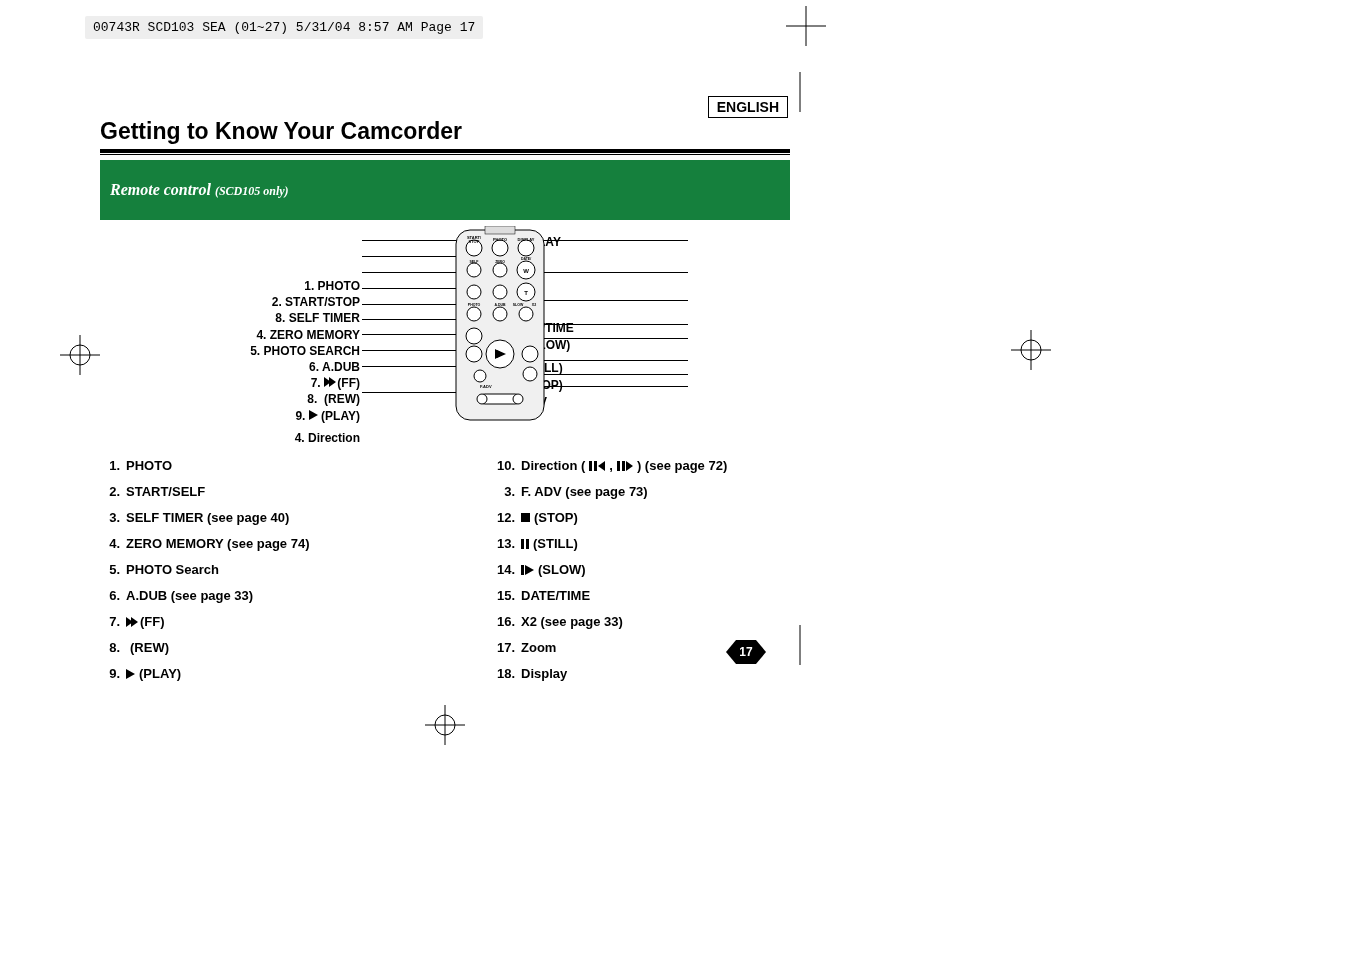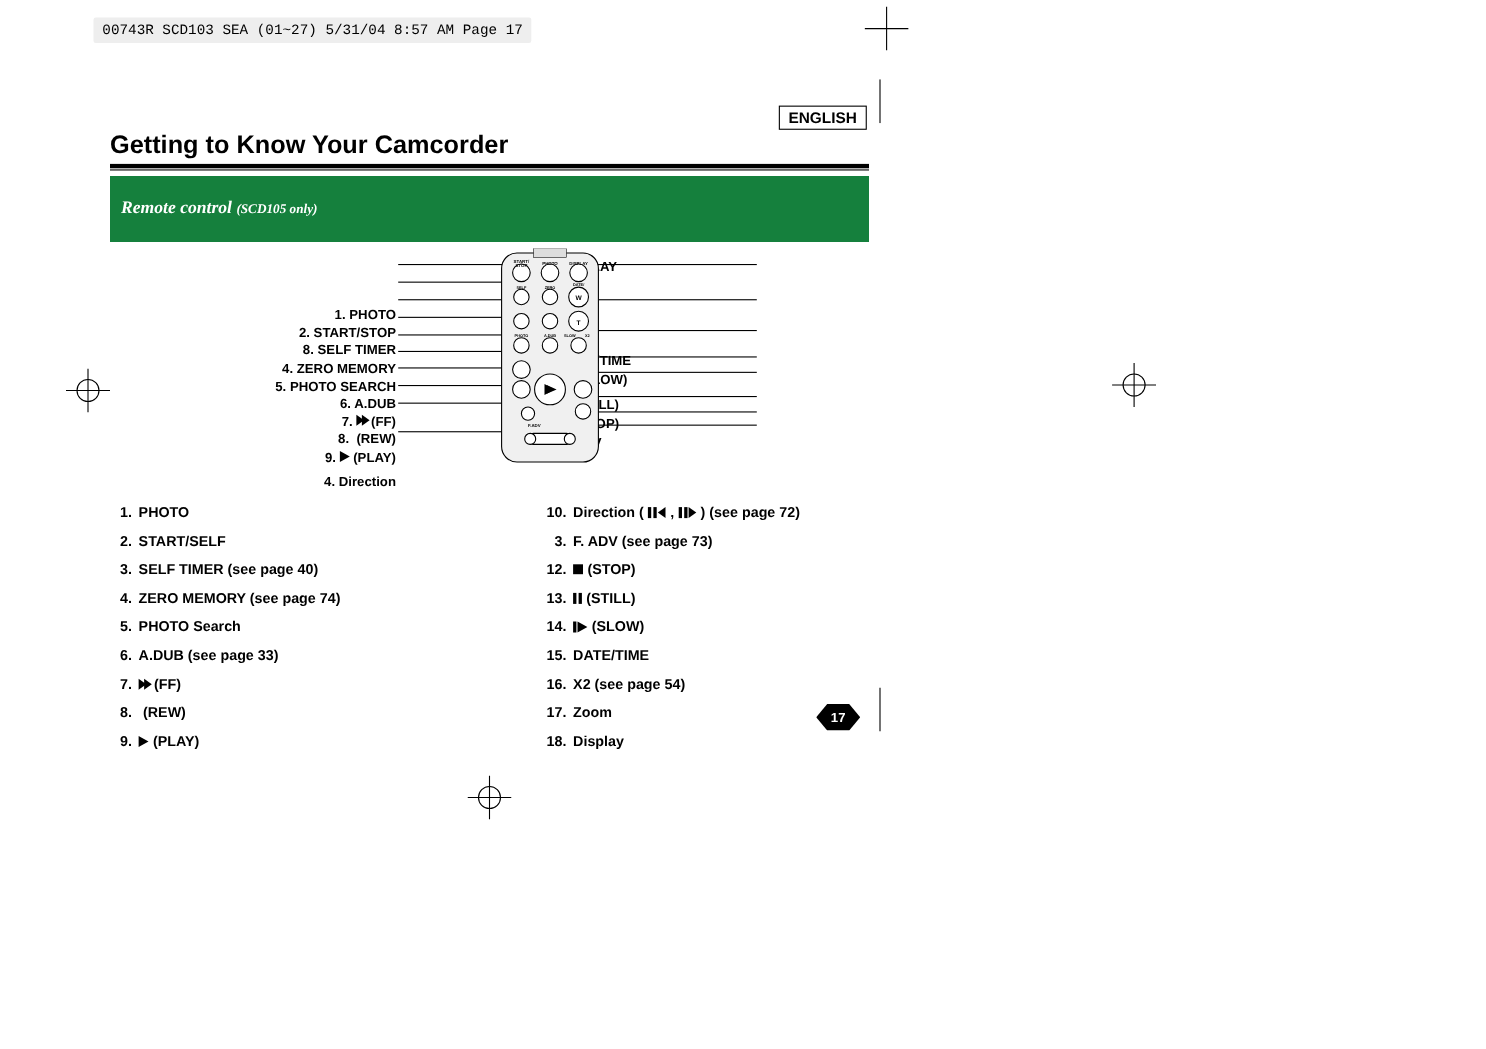--- a/index.html
+++ b/index.html
@@ -132,21 +132,21 @@
   }
   .list-col .item {
     display: flex;
     margin-bottom: 11px;
   }
   .list-col .num { width: 26px; text-align:right; padding-right:6px;}
   .list-col .sym { display:inline-flex; align-items:center; gap:4px;}
   .page-number-badge {
     position: absolute;
     top: 570px;
-    right: 8px;
+    right: 24px;
   }
   .page-number-badge svg text {
     font-size:12px;
     font-weight:bold;
     fill:#fff;
   }
   .icon-square { width:9px; height:9px; background:#000; display:inline-block;}
   .icon-pause { display:inline-flex; gap:2px;}
   .icon-pause span { width:3px; height:10px; background:#000;}
   .icon-play { width:0;height:0;border-top:5px solid transparent;border-bottom:5px solid transparent;border-left:9px solid #000;display:inline-block;}
@@ -411,21 +411,21 @@
               <span class="bar"></span>
               <span class="icon-play"></span>
             </span> (SLOW)</span>
         </div>
         <div class="item">
           <span class="num">15.</span>
           <span class="sym">DATE/TIME</span>
         </div>
         <div class="item">
           <span class="num">16.</span>
-          <span class="sym">X2 (see page 54)</span>
+          <span class="sym">X2 (see page 33)</span>
         </div>
         <div class="item">
           <span class="num">17.</span>
           <span class="sym">Zoom</span>
         </div>
         <div class="item">
           <span class="num">18.</span>
           <span class="sym">Display</span>
         </div>
       </div>

